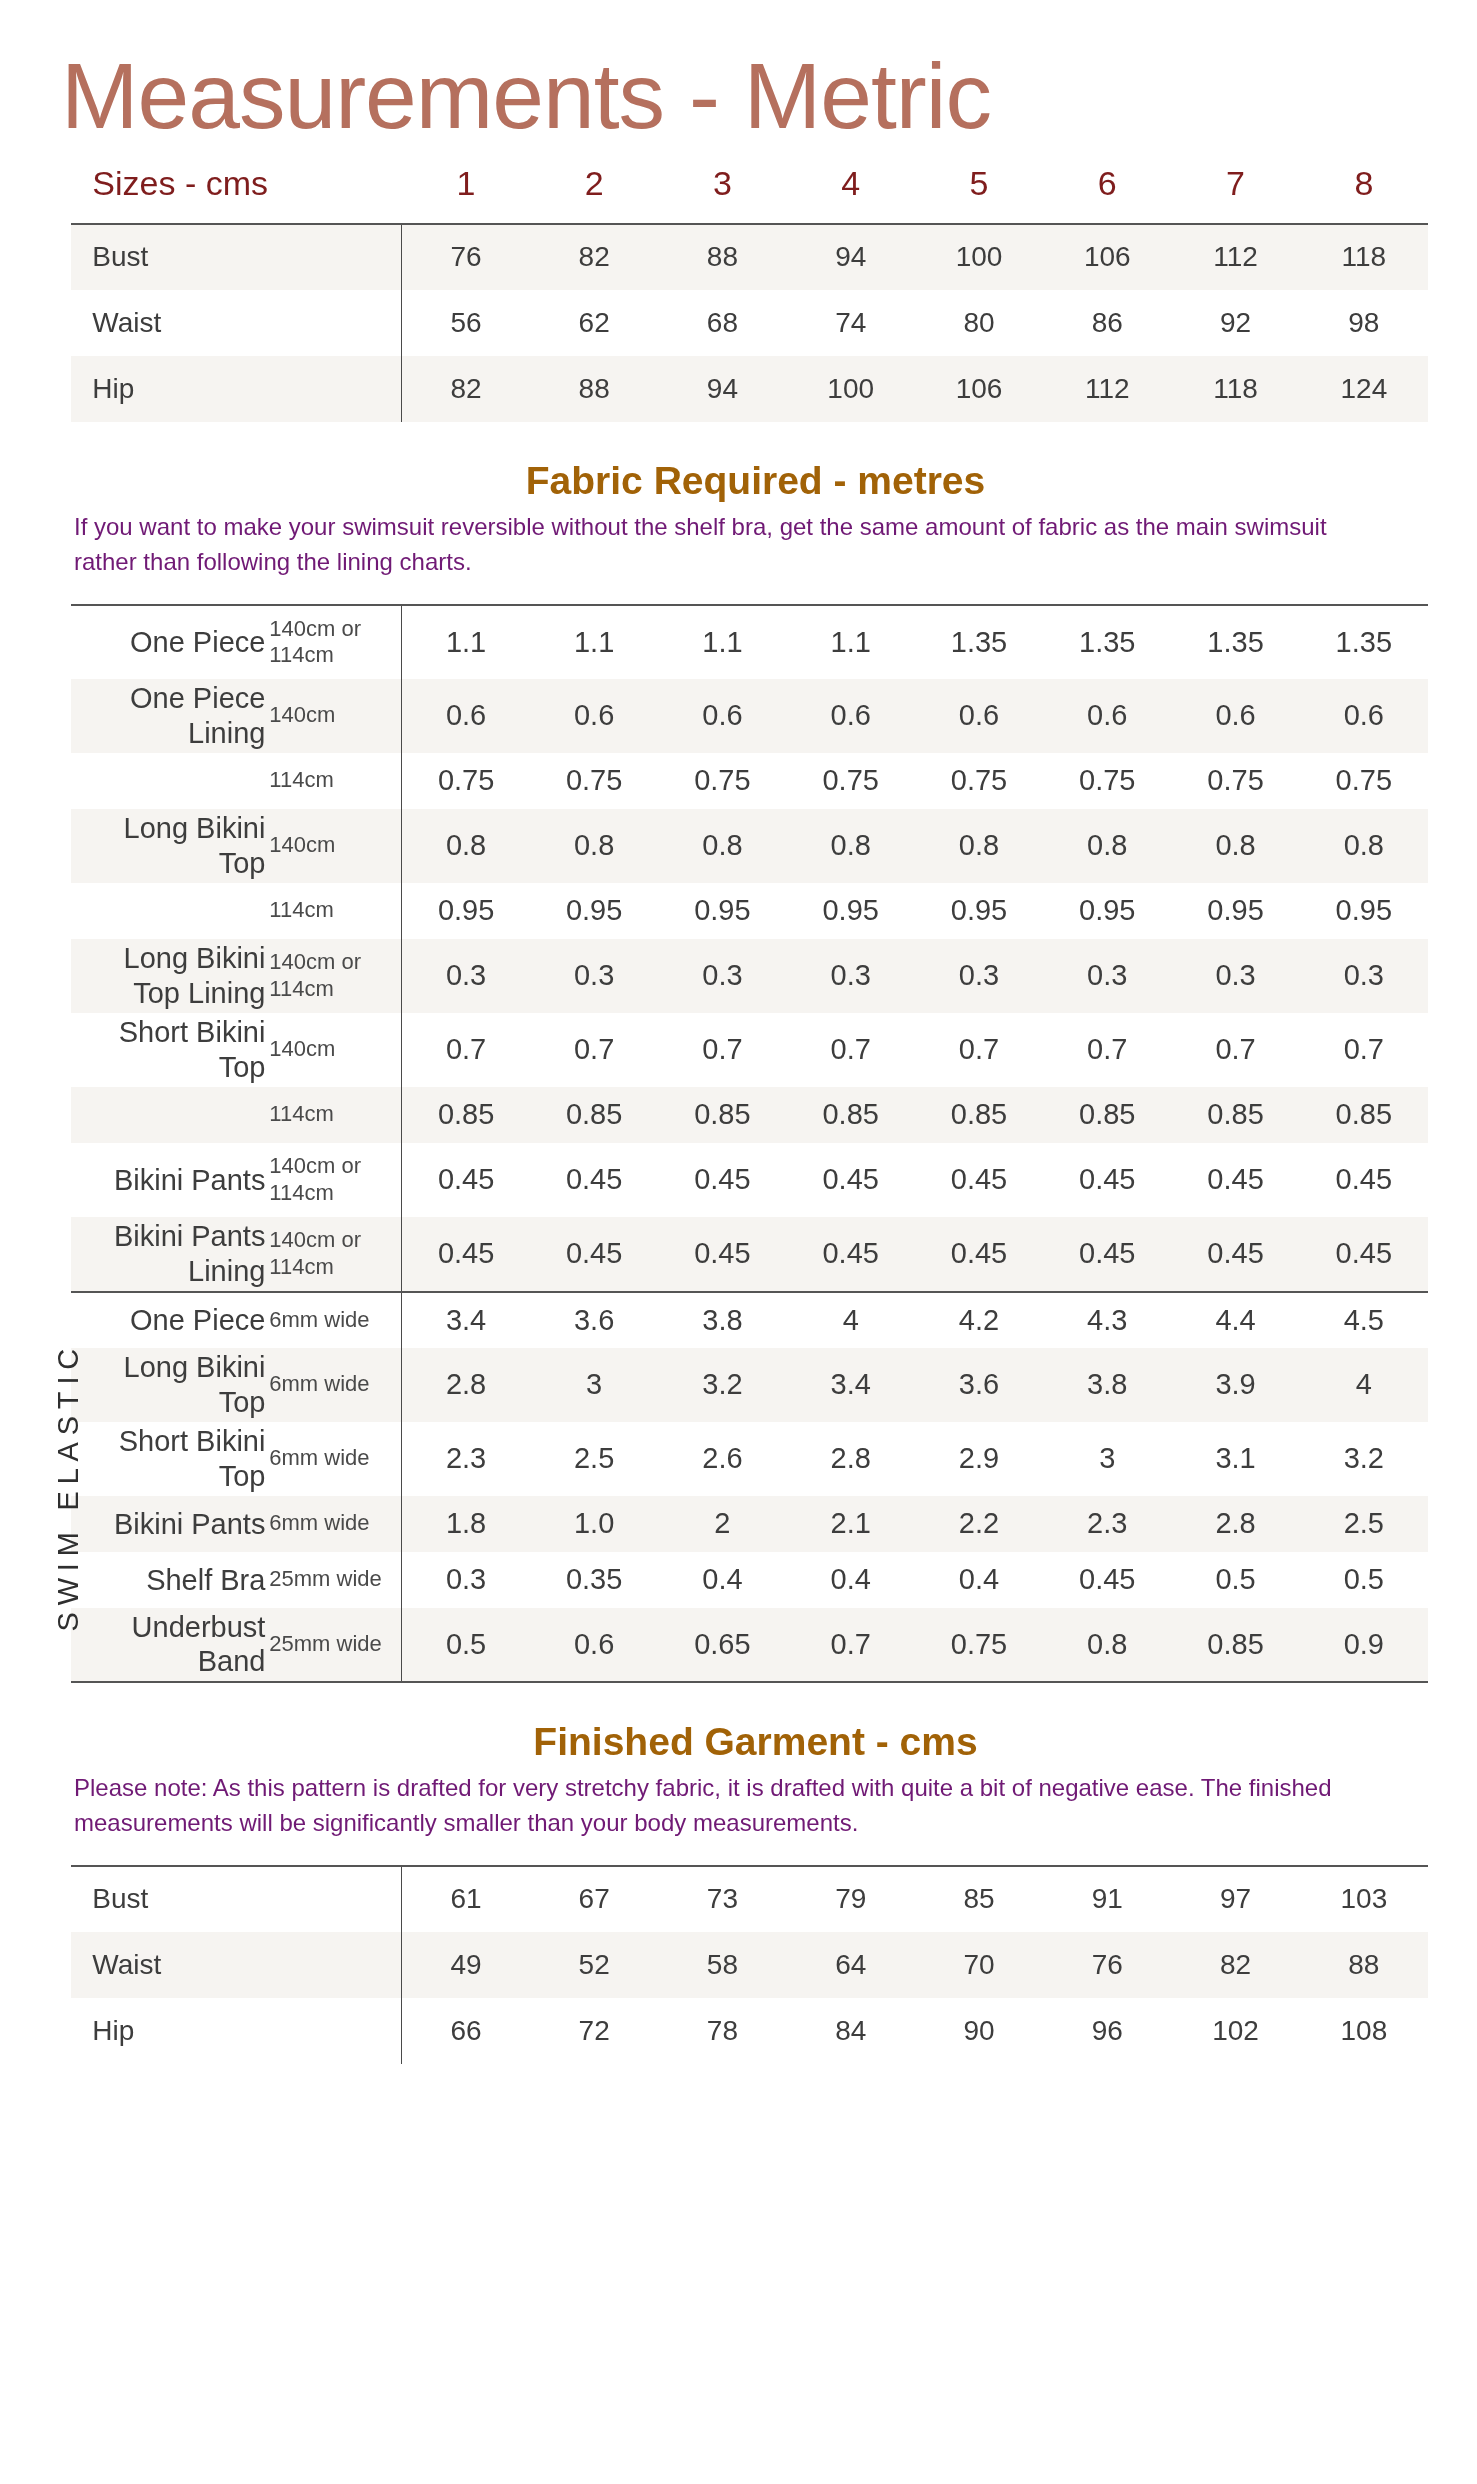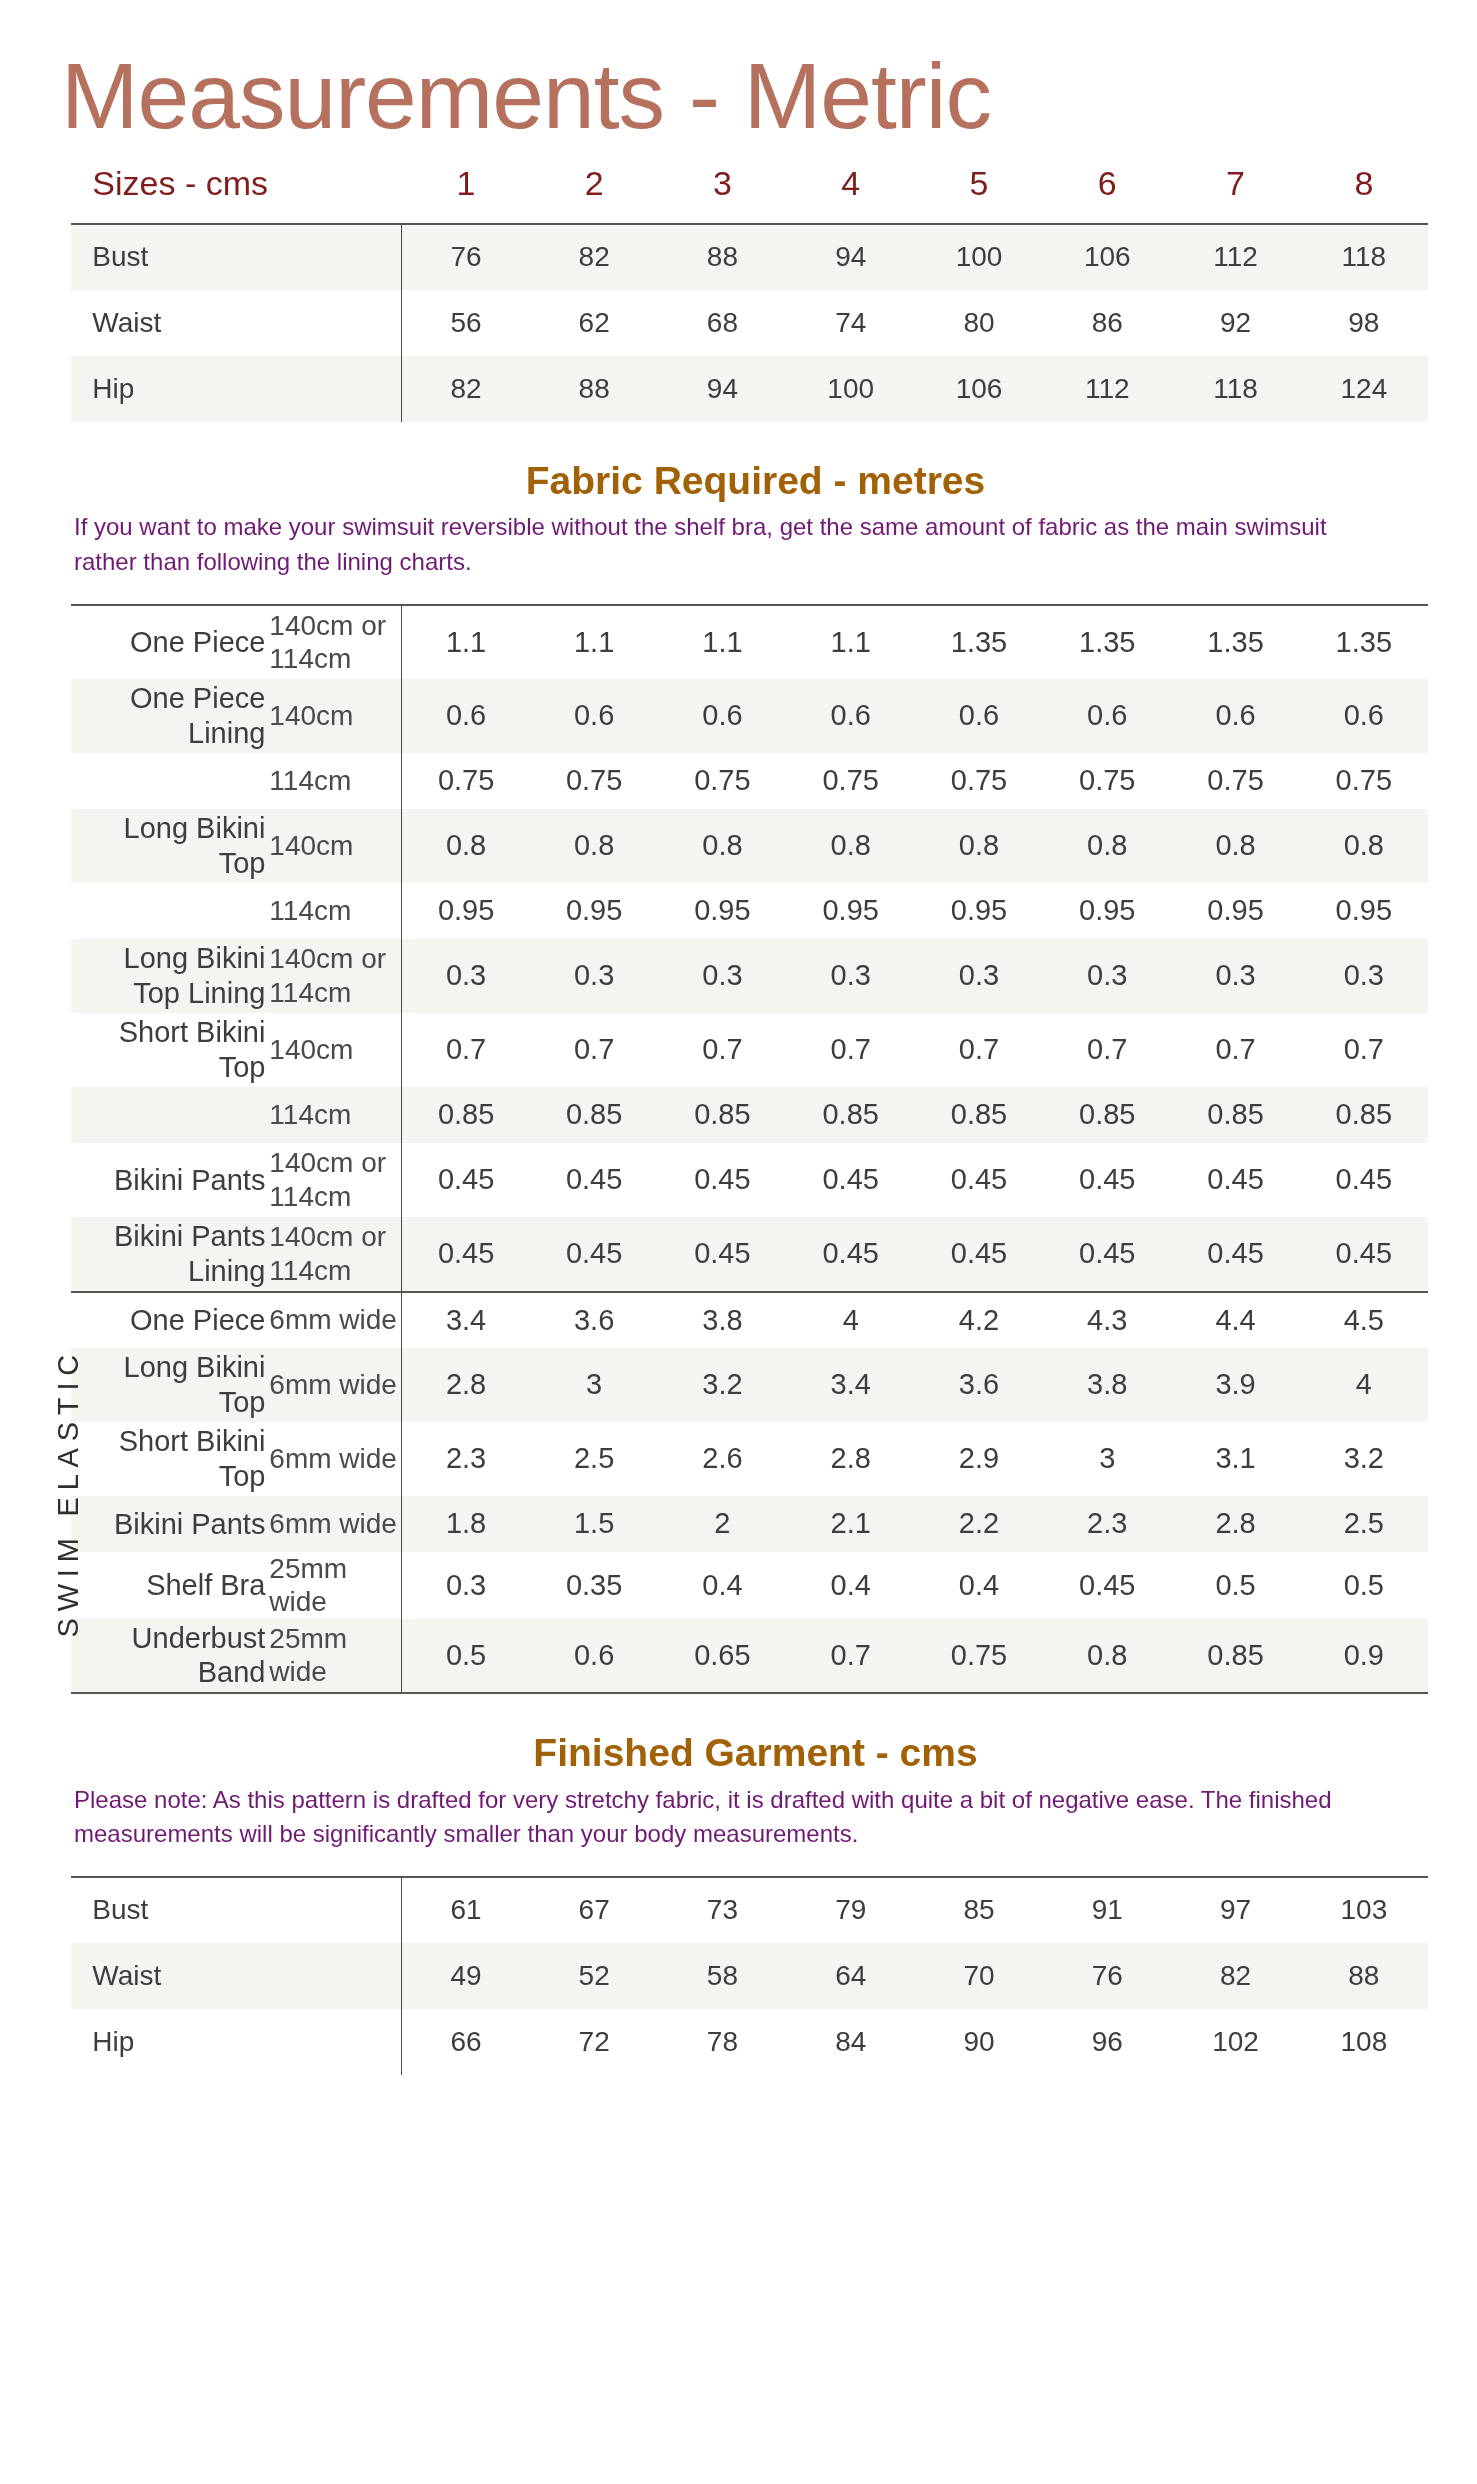--- a/index.html
+++ b/index.html
@@ -99,21 +99,21 @@
     vertical-align: middle;
   }
   .fabric-row td.label {
     text-align: right;
     padding-left: 21.3px;
     font-size: 29px;
     line-height: 1.18;
   }
   .fabric-row td.spec {
     text-align: left;
-    font-size: 28px;
+    font-size: 22px;
     color: #4a4a4a;
     line-height: 1.2;
     padding-left: 3.9px;
   }
   .fabric-row td.num { text-align: center; font-size: 29px; }
 
   .h-one  { height: 56px; }
   .h-two  { height: 74px; }
 
   
@@ -407,21 +407,21 @@
           <td class="num">2.8</td>
           <td class="num">2.9</td>
           <td class="num">3</td>
           <td class="num">3.1</td>
           <td class="num">3.2</td>
         </tr>
         <tr class="fabric-row h-one shaded">
           <td class="label">Bikini Pants</td>
           <td class="spec">6mm wide</td>
           <td class="num vrule">1.8</td>
-          <td class="num">1.5</td>
+          <td class="num">1.0</td>
           <td class="num">2</td>
           <td class="num">2.1</td>
           <td class="num">2.2</td>
           <td class="num">2.3</td>
           <td class="num">2.8</td>
           <td class="num">2.5</td>
         </tr>
         <tr class="fabric-row h-one">
           <td class="label">Shelf Bra</td>
           <td class="spec">25mm wide</td>

